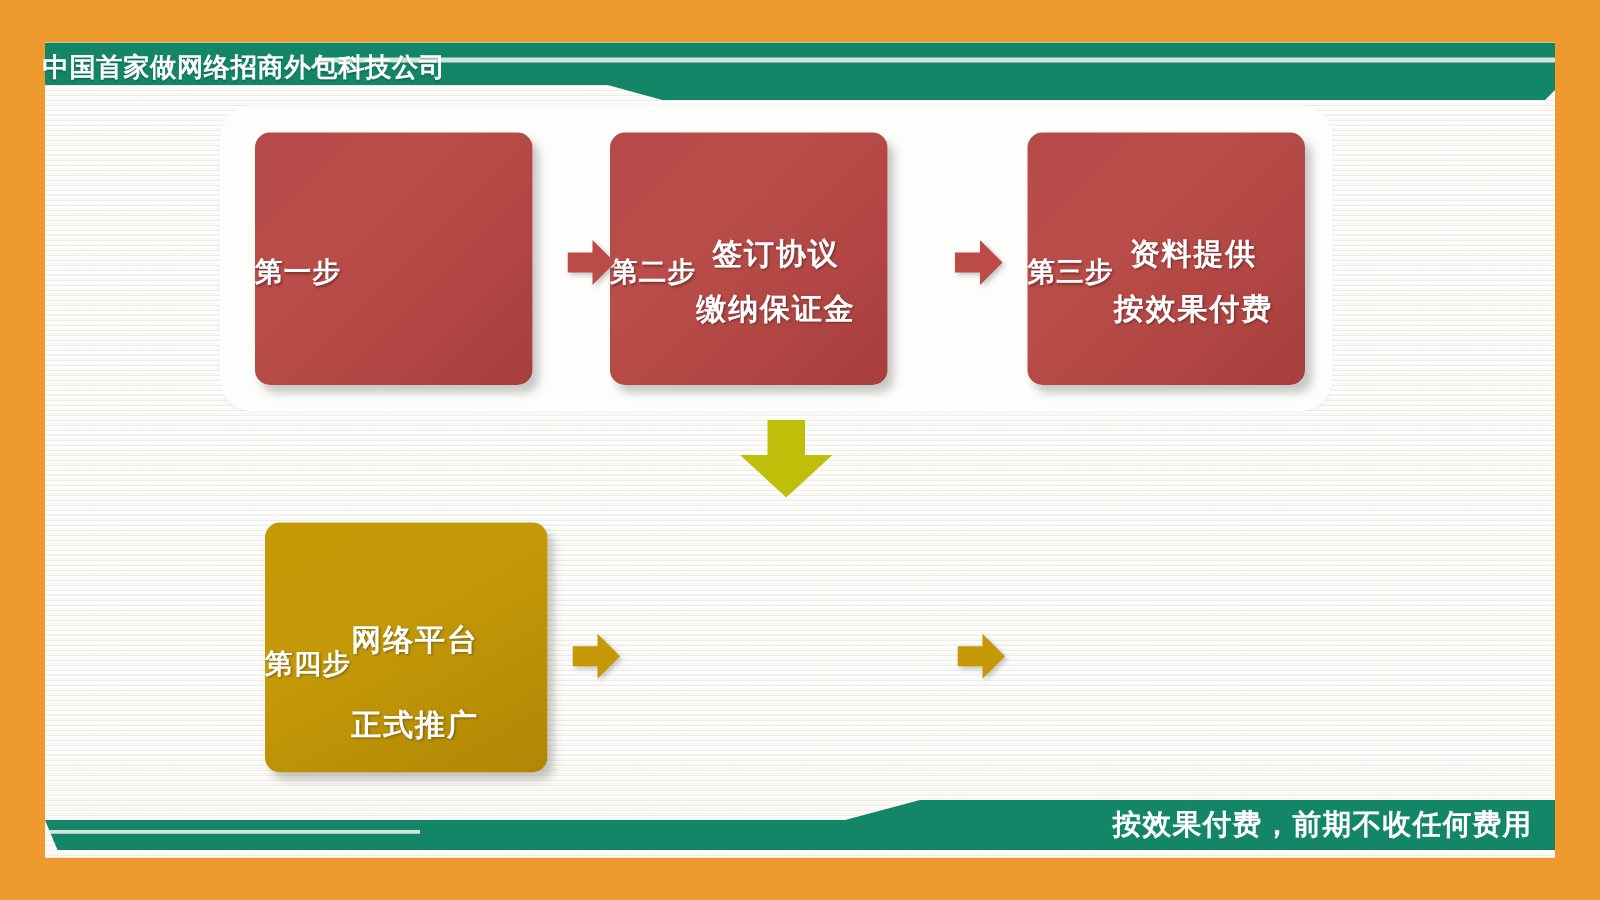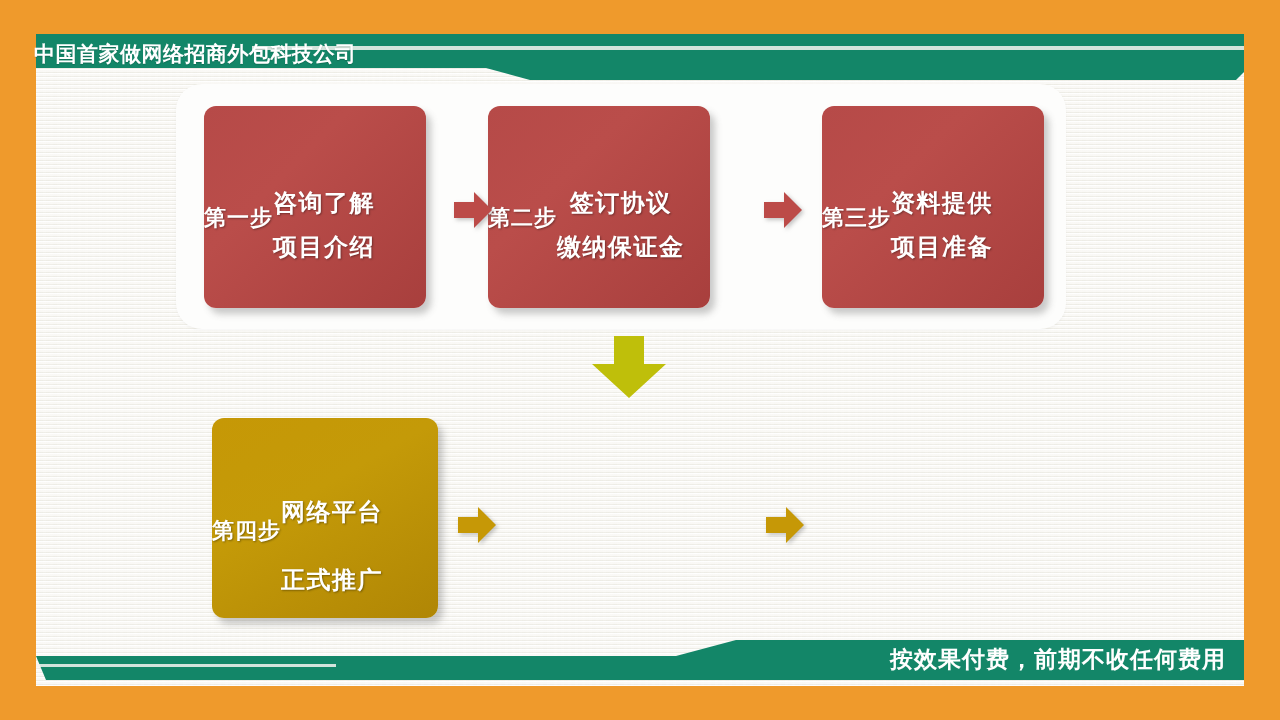--- a/index.html
+++ b/index.html
@@ -116,39 +116,35 @@
   <svg id="header-shape" viewBox="0 0 1208 46" preserveAspectRatio="none">
     <polygon points="0,0 1208,0 1208,38 1200,46 494,46 450,34 0,34" fill="#138668"></polygon>
     <polygon points="216,12 1208,12 1208,16 216,16" fill="#f6f5f1" opacity=".85"></polygon>
   </svg>
   <div class="header-title">中国首家做网络招商外包科技公司</div>
 
   <div id="top-panel"></div>
 
   <div class="step red r1 r1c1">
     <div class="title">第一步</div>
-    <div class="body">
-      <div class="line">咨询了解</div>
-      <div class="line">项目介绍</div>
-    </div>
   </div>
 
   <div class="step red r1 r1c2">
     <div class="title">第二步</div>
     <div class="body">
       <div class="line">签订协议</div>
       <div class="line">缴纳保证金</div>
     </div>
   </div>
 
   <div class="step red r1 r1c3">
     <div class="title">第三步</div>
     <div class="body">
       <div class="line">资料提供</div>
-      <div class="line">项目准备</div>
+      <div class="line">按效果付费</div>
     </div>
   </div>
 
   <div class="step gold r2 r2c1">
     <div class="title">第四步</div>
     <div class="body">
       <div class="line">网络平台</div>
       <div class="line">正式推广</div>
     </div>
   </div>

